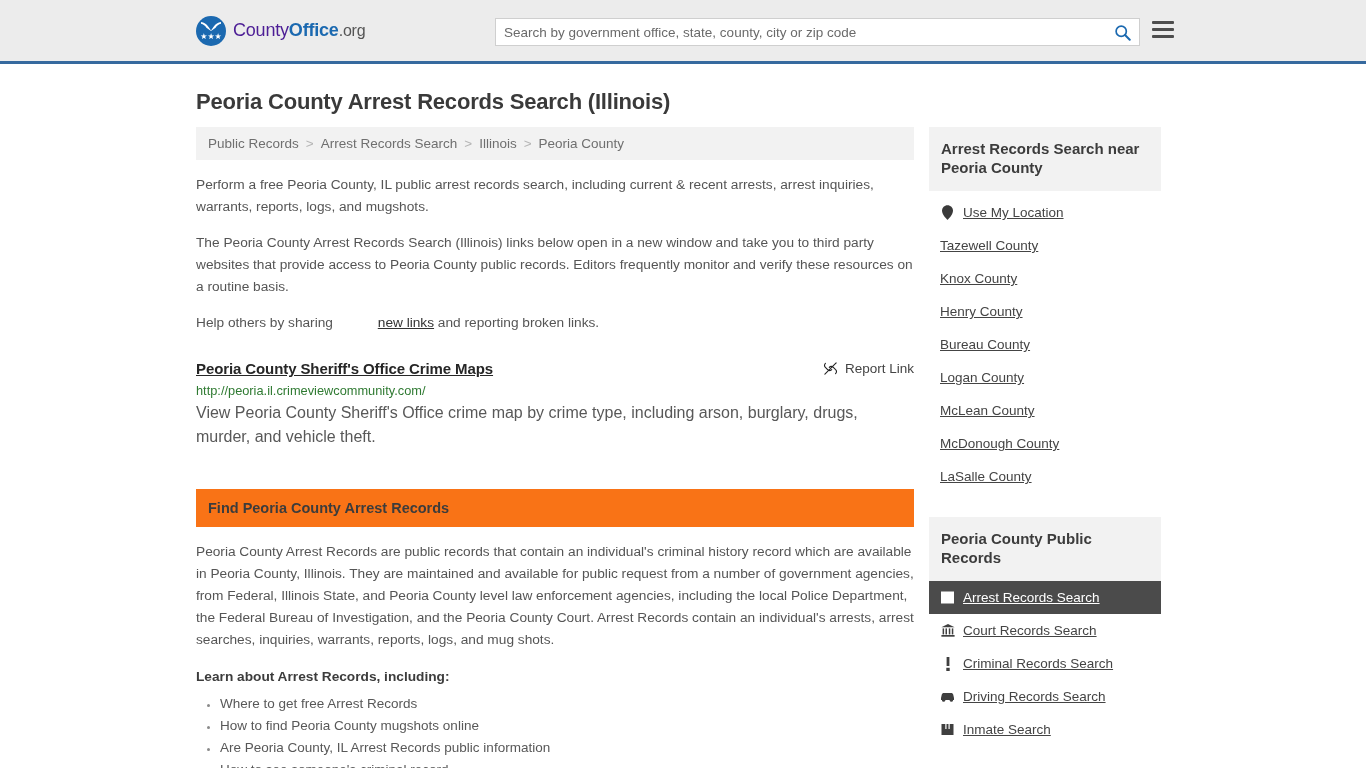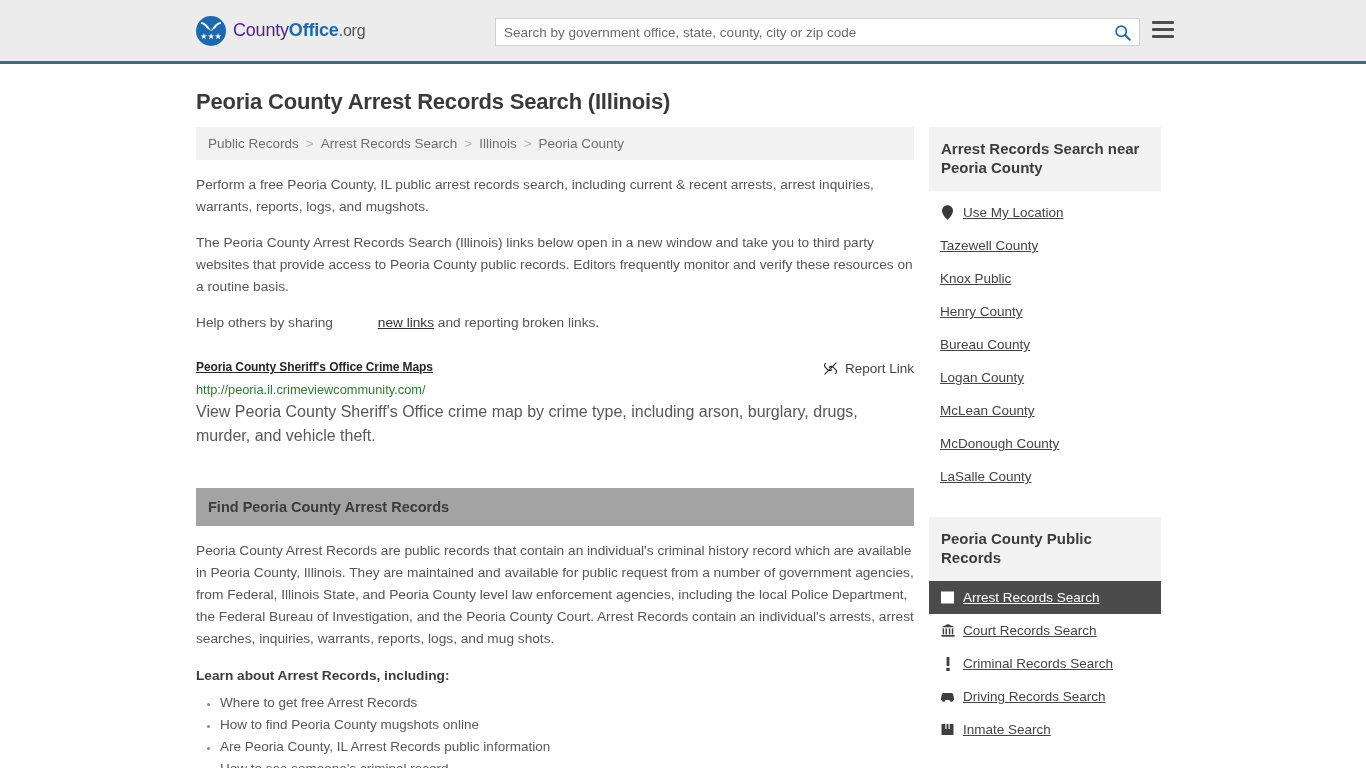--- a/index.html
+++ b/index.html
@@ -150,21 +150,21 @@
   .para a { color: #333; text-decoration: underline; margin-left: 41px; }
 
   
   .result { margin-top: 26px; position: relative; }
   .result-head {
     display: flex;
     align-items: flex-start;
     justify-content: space-between;
   }
   .result-title {
-    font-size: 12px;
+    font-size: 15px;
     font-weight: bold;
     color: #262626;
     text-decoration: underline;
     cursor: pointer;
     letter-spacing: -0.1px;
   }
   .report-link {
     display: flex;
     align-items: center;
     gap: 7px;
@@ -182,21 +182,21 @@
   }
   .result-desc {
     font-size: 16px;
     line-height: 24px;
     color: #585858;
     margin-top: 3px;
   }
 
   
   .section-head {
-    background: #a3a3a3;
+    background: #f97316;
     padding: 11px 12px;
     font-size: 14.5px;
     font-weight: bold;
     color: #3c3c3c;
     margin-top: 40px;
   }
   .section-body { margin-top: 14px; }
   .sub-head {
     font-size: 13.7px;
     font-weight: bold;
@@ -355,21 +355,21 @@
             <span class="label">Use My Location</span>
           </a>
         </li>
         <li>
             <a class="side-row" href="#">
               <span class="label">Tazewell County</span>
             </a>
           </li>
         <li>
             <a class="side-row" href="#">
-              <span class="label">Knox Public</span>
+              <span class="label">Knox County</span>
             </a>
           </li>
         <li>
             <a class="side-row" href="#">
               <span class="label">Henry County</span>
             </a>
           </li>
         <li>
             <a class="side-row" href="#">
               <span class="label">Bureau County</span>

